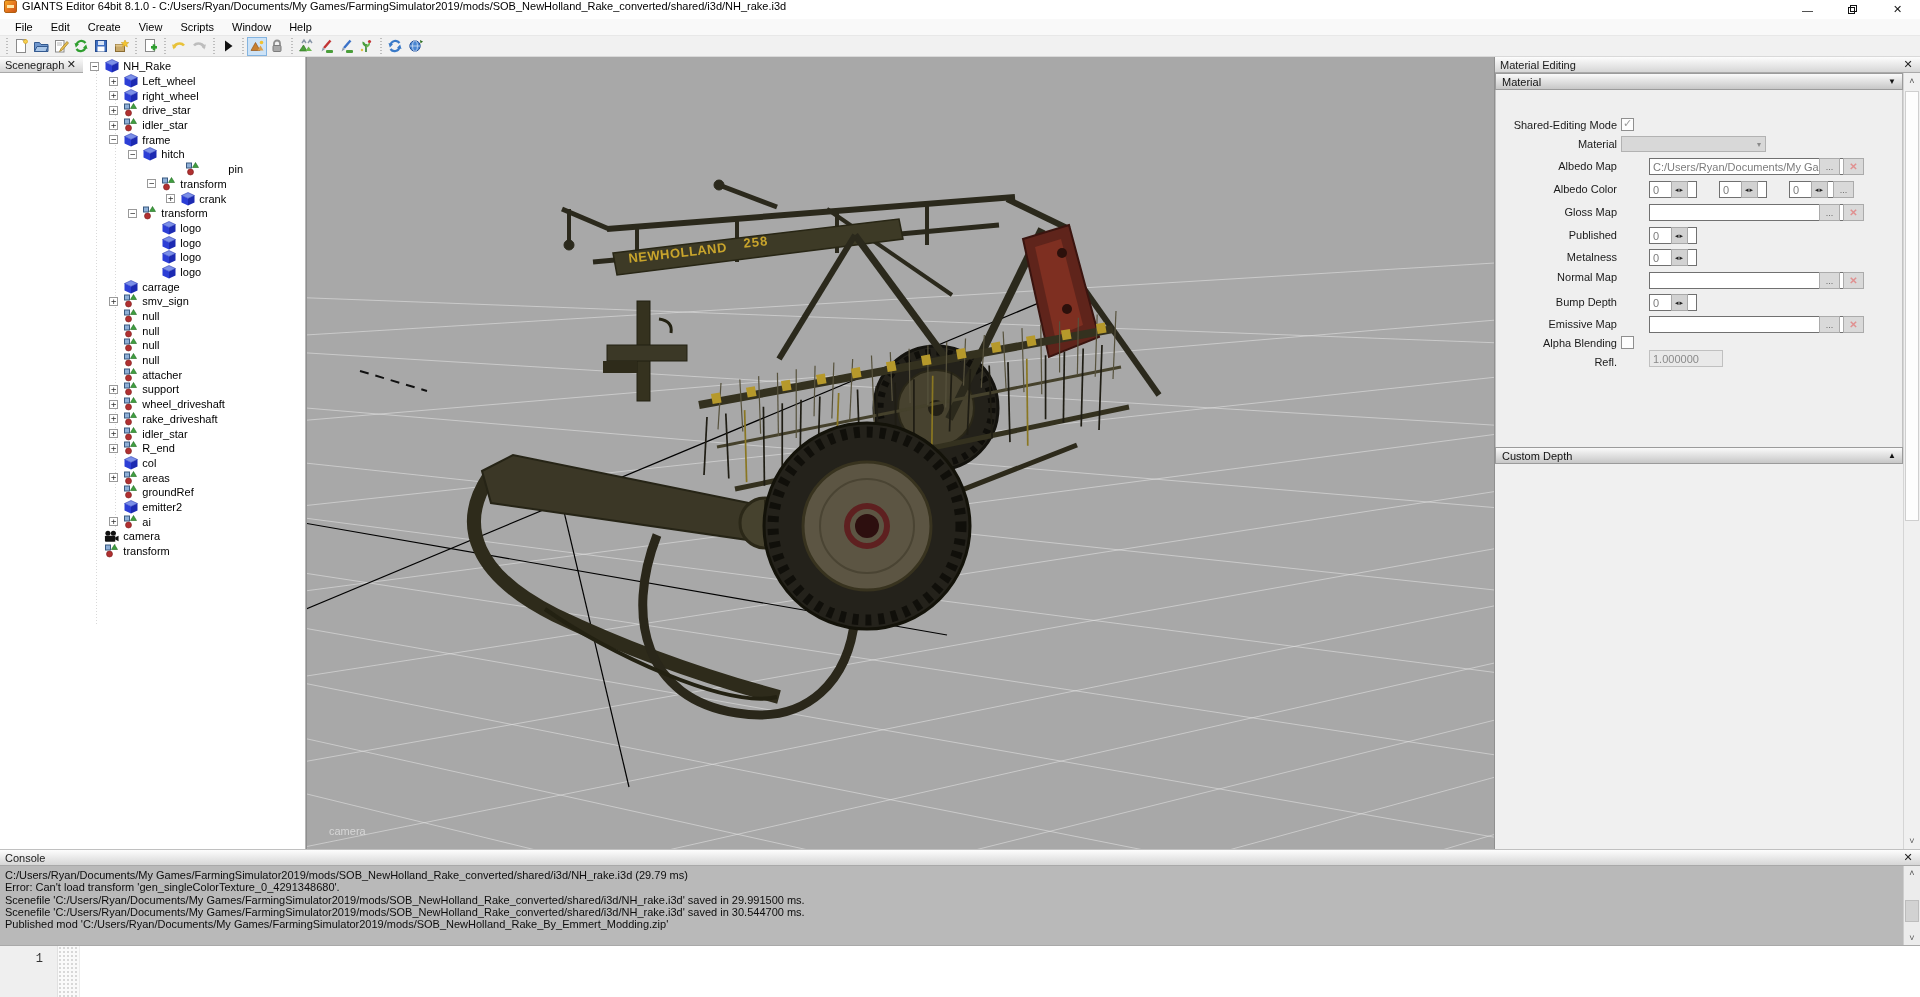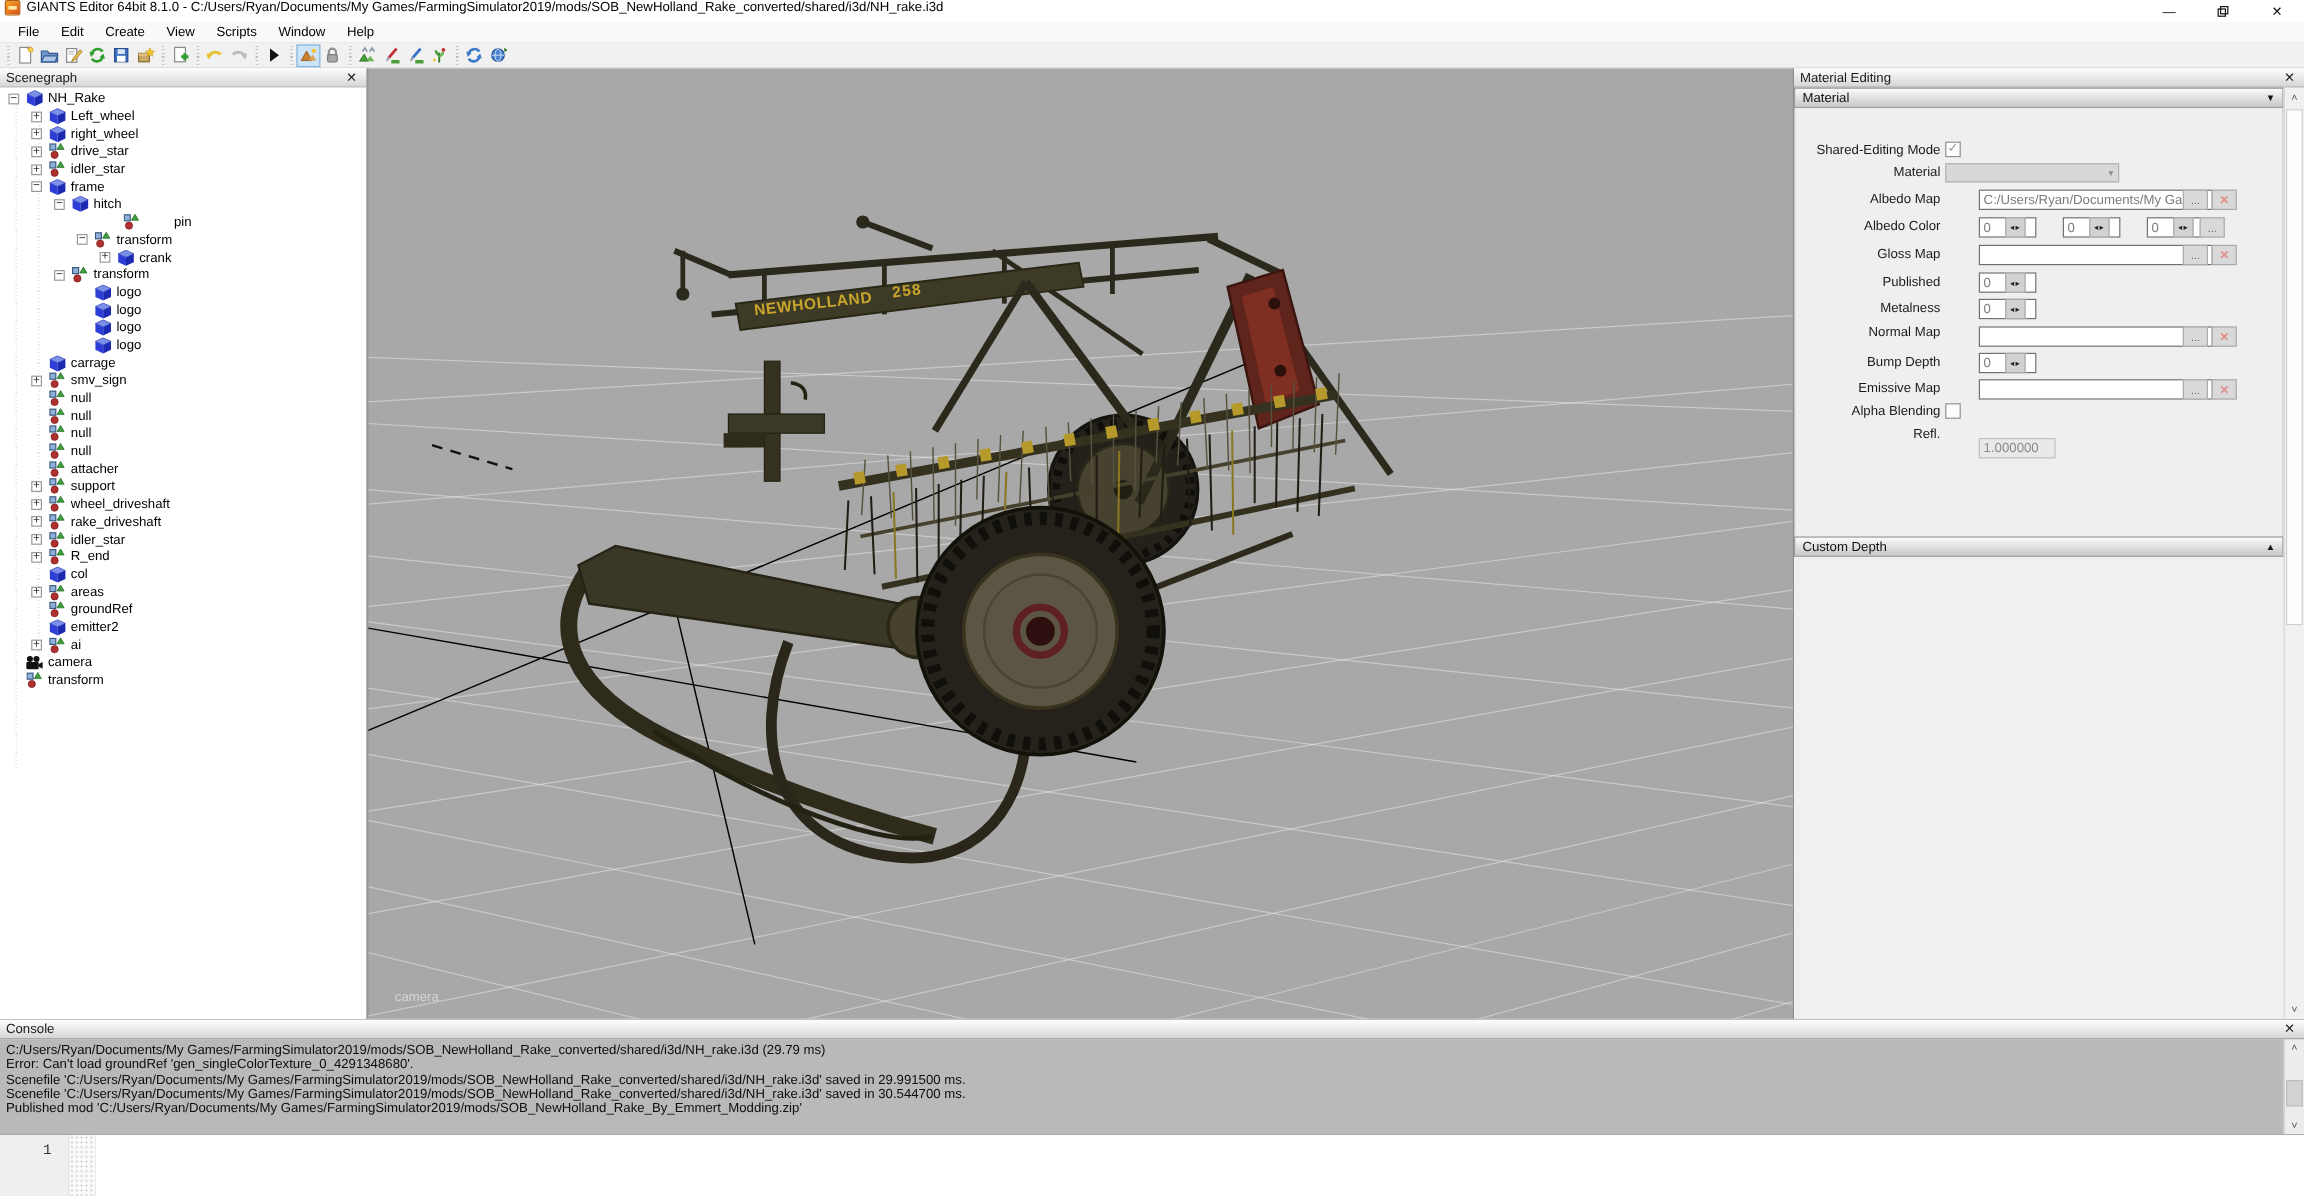--- a/index.html
+++ b/index.html
@@ -27,21 +27,21 @@
     background-image:repeating-linear-gradient(#bdbdbd 0 1px, transparent 1px 3px);
     background-size:2px 100%; background-repeat:no-repeat; background-position:center; }
   .tbtn { width:20px; height:19px; display:flex; align-items:center; justify-content:center; border:1px solid transparent; }
   .tbtn.active { background:#cde3f7; border:1px solid #84b4e0; }
   .tbtn svg { display:block; }
 
   
   .main { display:flex; height:792px; }
 
   
-  .scenegraph { width:306px; background:#ffffff; border-right:1px solid #b5b5b5; display:flex; flex-direction:column; }
+  .scenegraph { width:306px; background:#ffffff; border-right:1px solid #b5b5b5; display:flex; flex-direction:row; }
   .panel-header { height:16px; background:linear-gradient(#fdfdfd,#d6d6d6); border-bottom:1px solid #a9a9a9; display:flex; align-items:center; padding:0 5px; color:#1a1a1a; }
   .panel-header .ph-close { margin-left:auto; font-size:11px; color:#222; width:14px; text-align:center; }
   .tree { flex:1; overflow:hidden; padding-top:2px; position:relative;
     background-image:repeating-linear-gradient(#d9d9d9 0 1px, transparent 1px 3px),repeating-linear-gradient(#d9d9d9 0 1px, transparent 1px 3px);
     background-size:1px 560px,1px 470px; background-position:13px 8px,32px 22px; background-repeat:no-repeat; background-color:#fff;}
   .tree-row { height:14.7px; display:flex; align-items:center; white-space:nowrap; }
   .tree-exp { width:9px; height:9px; border:1px solid #9a9a9a; background:#fff; display:inline-flex; align-items:center; justify-content:center; font-size:9px; line-height:7px; color:#333; margin-right:5px; flex:none; font-family:"DejaVu Sans Mono",monospace;}
   .tree-exp-spacer { width:14px; flex:none; }
   .tree-ico { width:15px; display:inline-flex; justify-content:center; margin-right:4px; flex:none; }
   .tree-label { color:#000;text-align:right; }
@@ -910,21 +910,21 @@
       <div class="tfield" style="position:absolute; top:243px; left:126px; width:195px;">
           <span></span>
         </div>
       <div class="sq-btn" style="position:absolute; top:243px; left:324px;">...</div>
       <div class="sq-btn xbtn" style="position:absolute; top:243px; left:348px;">✕</div>
 
       <div class="flabel" style="top:264px; left:4px;">Alpha Blending</div>
       <span class="checkbox" id="cb-alpha" style="position:absolute; top:263px; left:126px;"></span>
 
       <div class="flabel" style="top:283px; left:4px;">Refl.</div>
-      <div class="tfield disabled" style="position:absolute; top:292px; left:126px; width:64px;">
+      <div class="tfield disabled" style="position:absolute; top:277px; left:126px; width:74px;">
           <span>1.000000</span>
         </div>
 
       <div class="mat-section" style="top:374px;">
         <span>Custom Depth</span>
         <span class="sec-arrow">▲</span>
       </div>
 
       <div class="vscroll" style="top:0;">
         <span class="arr up">˄</span>
@@ -935,21 +935,21 @@
   </div>
 </div>
 
 <div class="console">
   <div class="panel-header">
     <span>Console</span>
     <span class="ph-close">✕</span>
   </div>
   <div class="console-body" id="console-body">
     <div class="console-line">C:/Users/Ryan/Documents/My Games/FarmingSimulator2019/mods/SOB_NewHolland_Rake_converted/shared/i3d/NH_rake.i3d (29.79 ms)</div>
-      <div class="console-line">Error: Can't load groundRef 'gen_singleColorTexture_0_4291348680'.</div>
+      <div class="console-line">Error: Can't load transform 'gen_singleColorTexture_0_4291348680'.</div>
       <div class="console-line">Scenefile 'C:/Users/Ryan/Documents/My Games/FarmingSimulator2019/mods/SOB_NewHolland_Rake_converted/shared/i3d/NH_rake.i3d' saved in 29.991500 ms.</div>
       <div class="console-line">Scenefile 'C:/Users/Ryan/Documents/My Games/FarmingSimulator2019/mods/SOB_NewHolland_Rake_converted/shared/i3d/NH_rake.i3d' saved in 30.544700 ms.</div>
       <div class="console-line">Published mod 'C:/Users/Ryan/Documents/My Games/FarmingSimulator2019/mods/SOB_NewHolland_Rake_By_Emmert_Modding.zip'</div>
       <div class="console-scroll">
       <span class="arr up">˄</span>
       <span class="thumb"></span>
       <span class="arr down">˅</span>
     </div>
   </div>
 </div>

